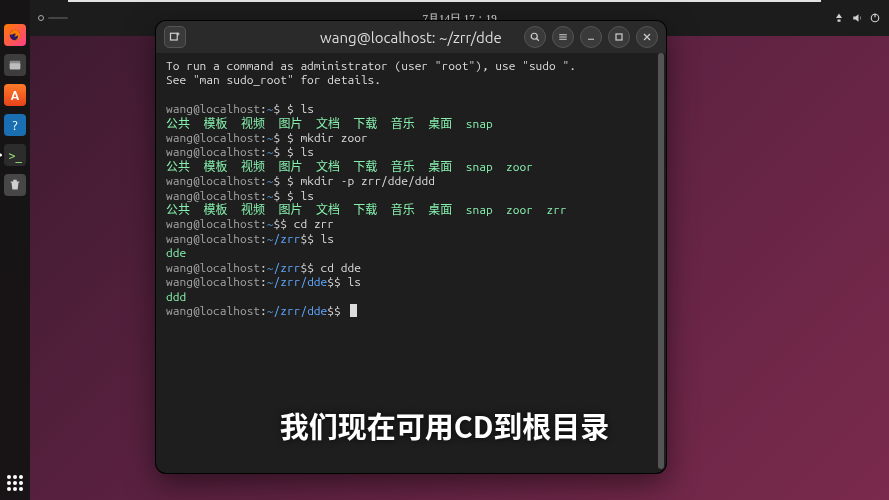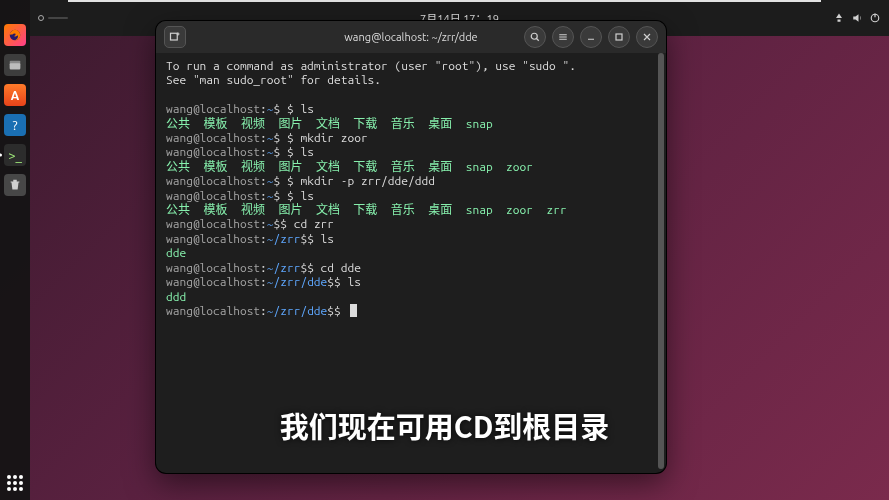--- a/index.html
+++ b/index.html
@@ -10,20 +10,21 @@
     color: #e6e6e6;
     position: relative;
   }
 
   
   .top-panel {
     position: absolute; top: 0; left: 30px; right: 0; height: 36px;
     background: #1c1c1c; color: #e0e0e0; font-size: 11px;
     display: flex; align-items: center; justify-content: space-between;
     padding: 8px 8px;
+    font-family: Liberation Serif, serif;
   }
   .top-left { display: flex; align-items: center; gap: 4px; font-size:10px;}
   .top-center { position: absolute; left: 50%; transform: translateX(-50%); }
   .top-right { display: flex; align-items: center; gap: 6px; }
   .tray-ic { width: 12px; height: 12px; display:inline-flex; align-items:center; justify-content:center;}
   .tray-ic svg { width:12px; height:12px; fill:#d0d0d0; }
 
   .left-dot { width:6px;height:6px;border:1px solid #aaa;border-radius:50%;}
   .left-sep { width:20px;height:2px;background:#444;border-radius:2px;}
 
@@ -67,21 +68,21 @@
     height: 32px; background: #2a2a2a; display: flex; align-items: center;
     padding: 0 8px; gap:6px; position:relative;
   }
   .tb-btn {
     width: 22px; height: 22px; border-radius: 5px; background:#3a3a3a;
     border:1px solid #555;
     display:flex;align-items:center;justify-content:center;
   }
   .tb-btn svg{width:12px;height:12px;stroke:#cfcfcf;fill:none;stroke-width:1.6;}
   .tb-btn.circ{border-radius:50%;}
-  .tb-title{position:absolute;left:50%;transform:translateX(-50%);font-size:11px;color:#ddd;}
+  .tb-title{position:absolute;left:50%;transform:translateX(-50%);font-size:15px;color:#ddd;}
   .tb-spacer{flex:1;}
   .term-body{
     flex:1; padding:6px 22px 10px 10px; font-family:"Ubuntu Mono","Noto Sans Mono CJK SC",monospace;
     font-size:12px; line-height:14.4px; color:#dcdcdc; white-space:pre; overflow:hidden;
     position:relative;
   }
   .ln{display:block;}
   .pr-user{color:#a3a3a3;}
   .pr-path{color:#5fa8ff;}
   .pr-sep{color:#dcdcdc;}

